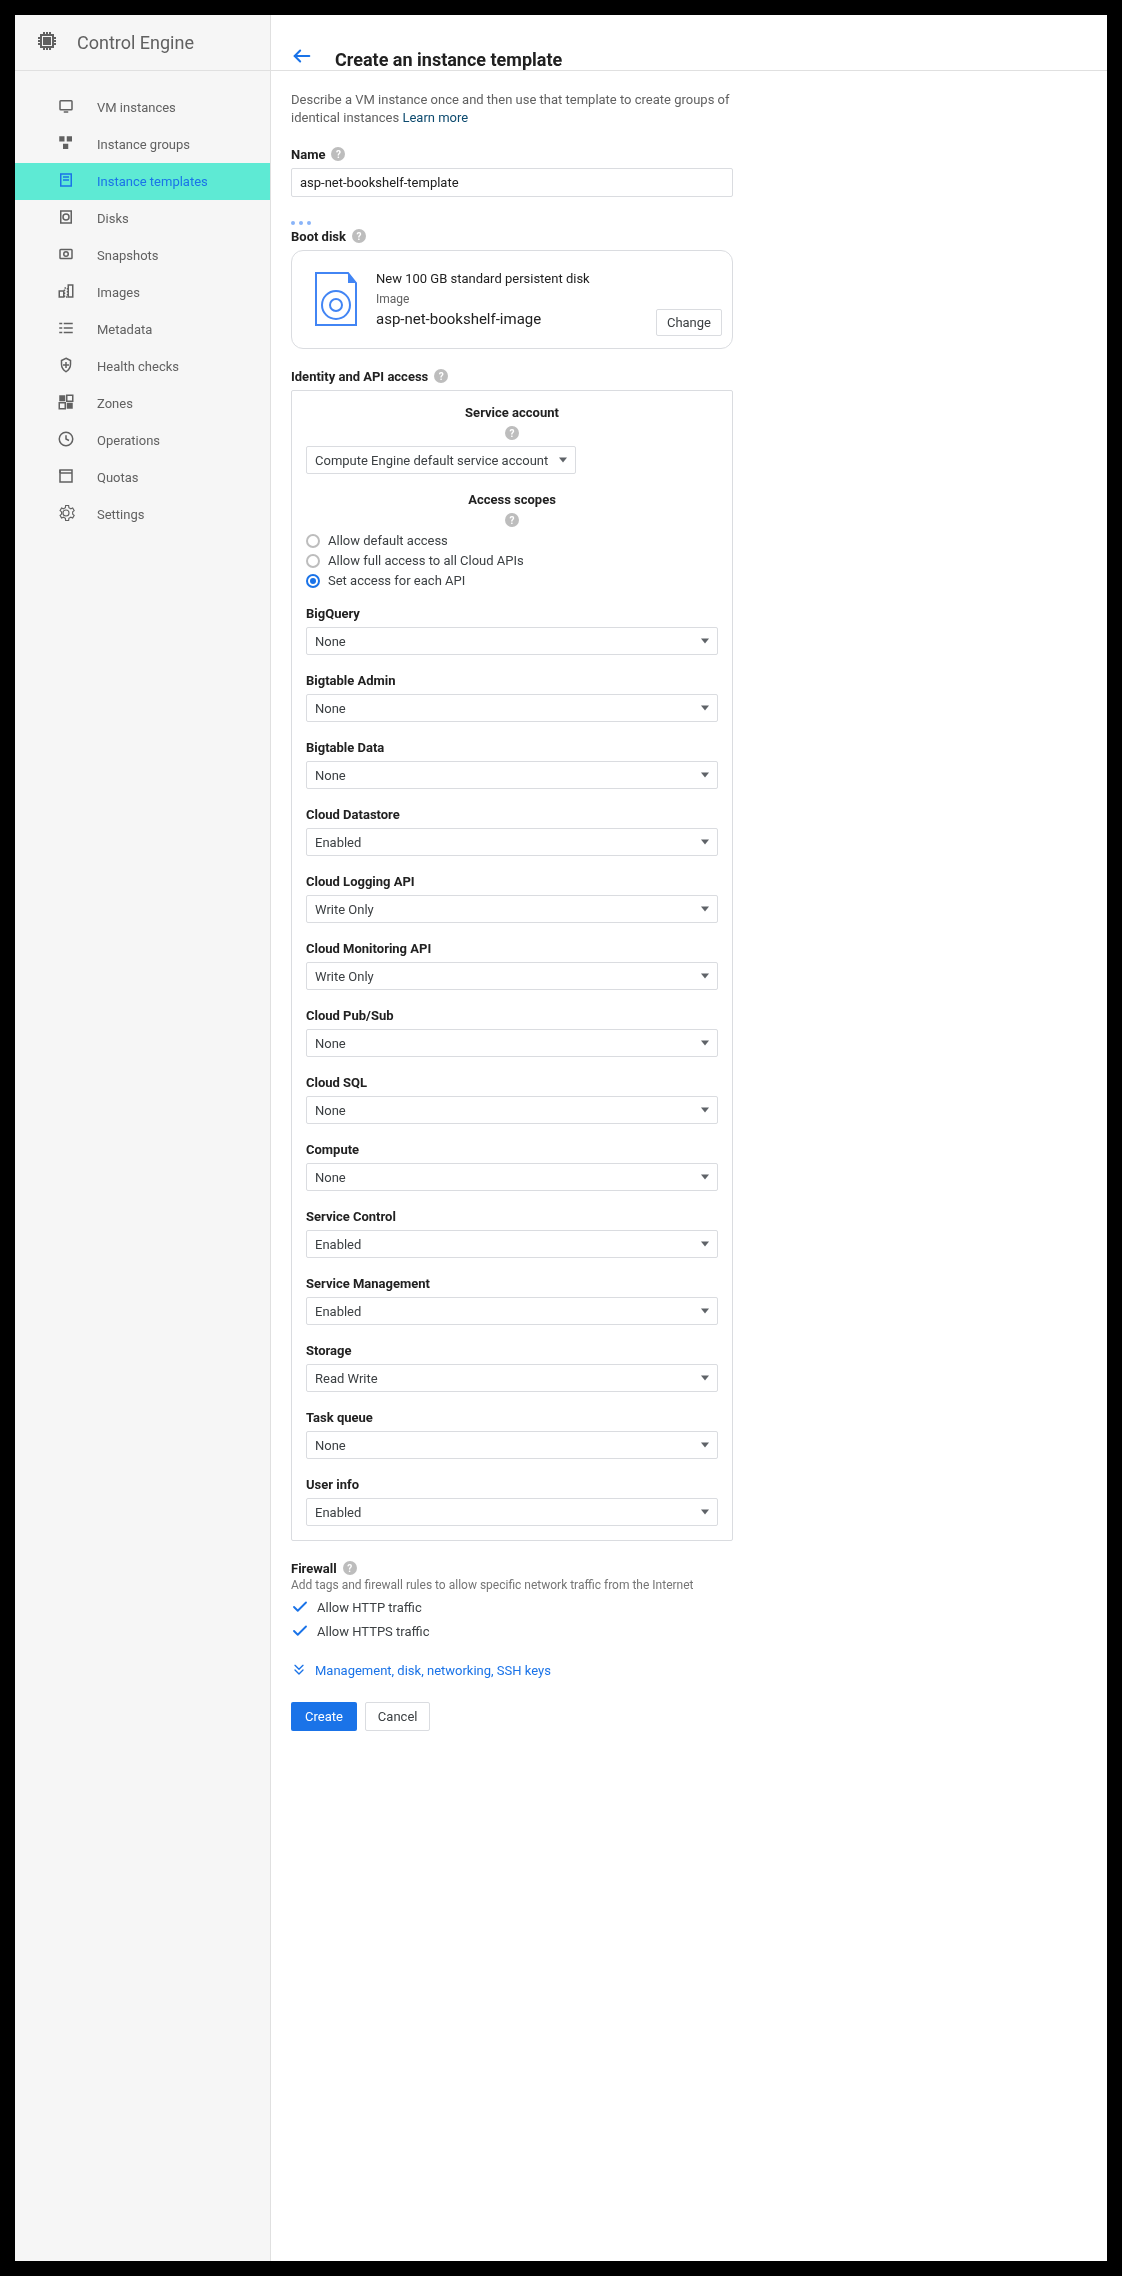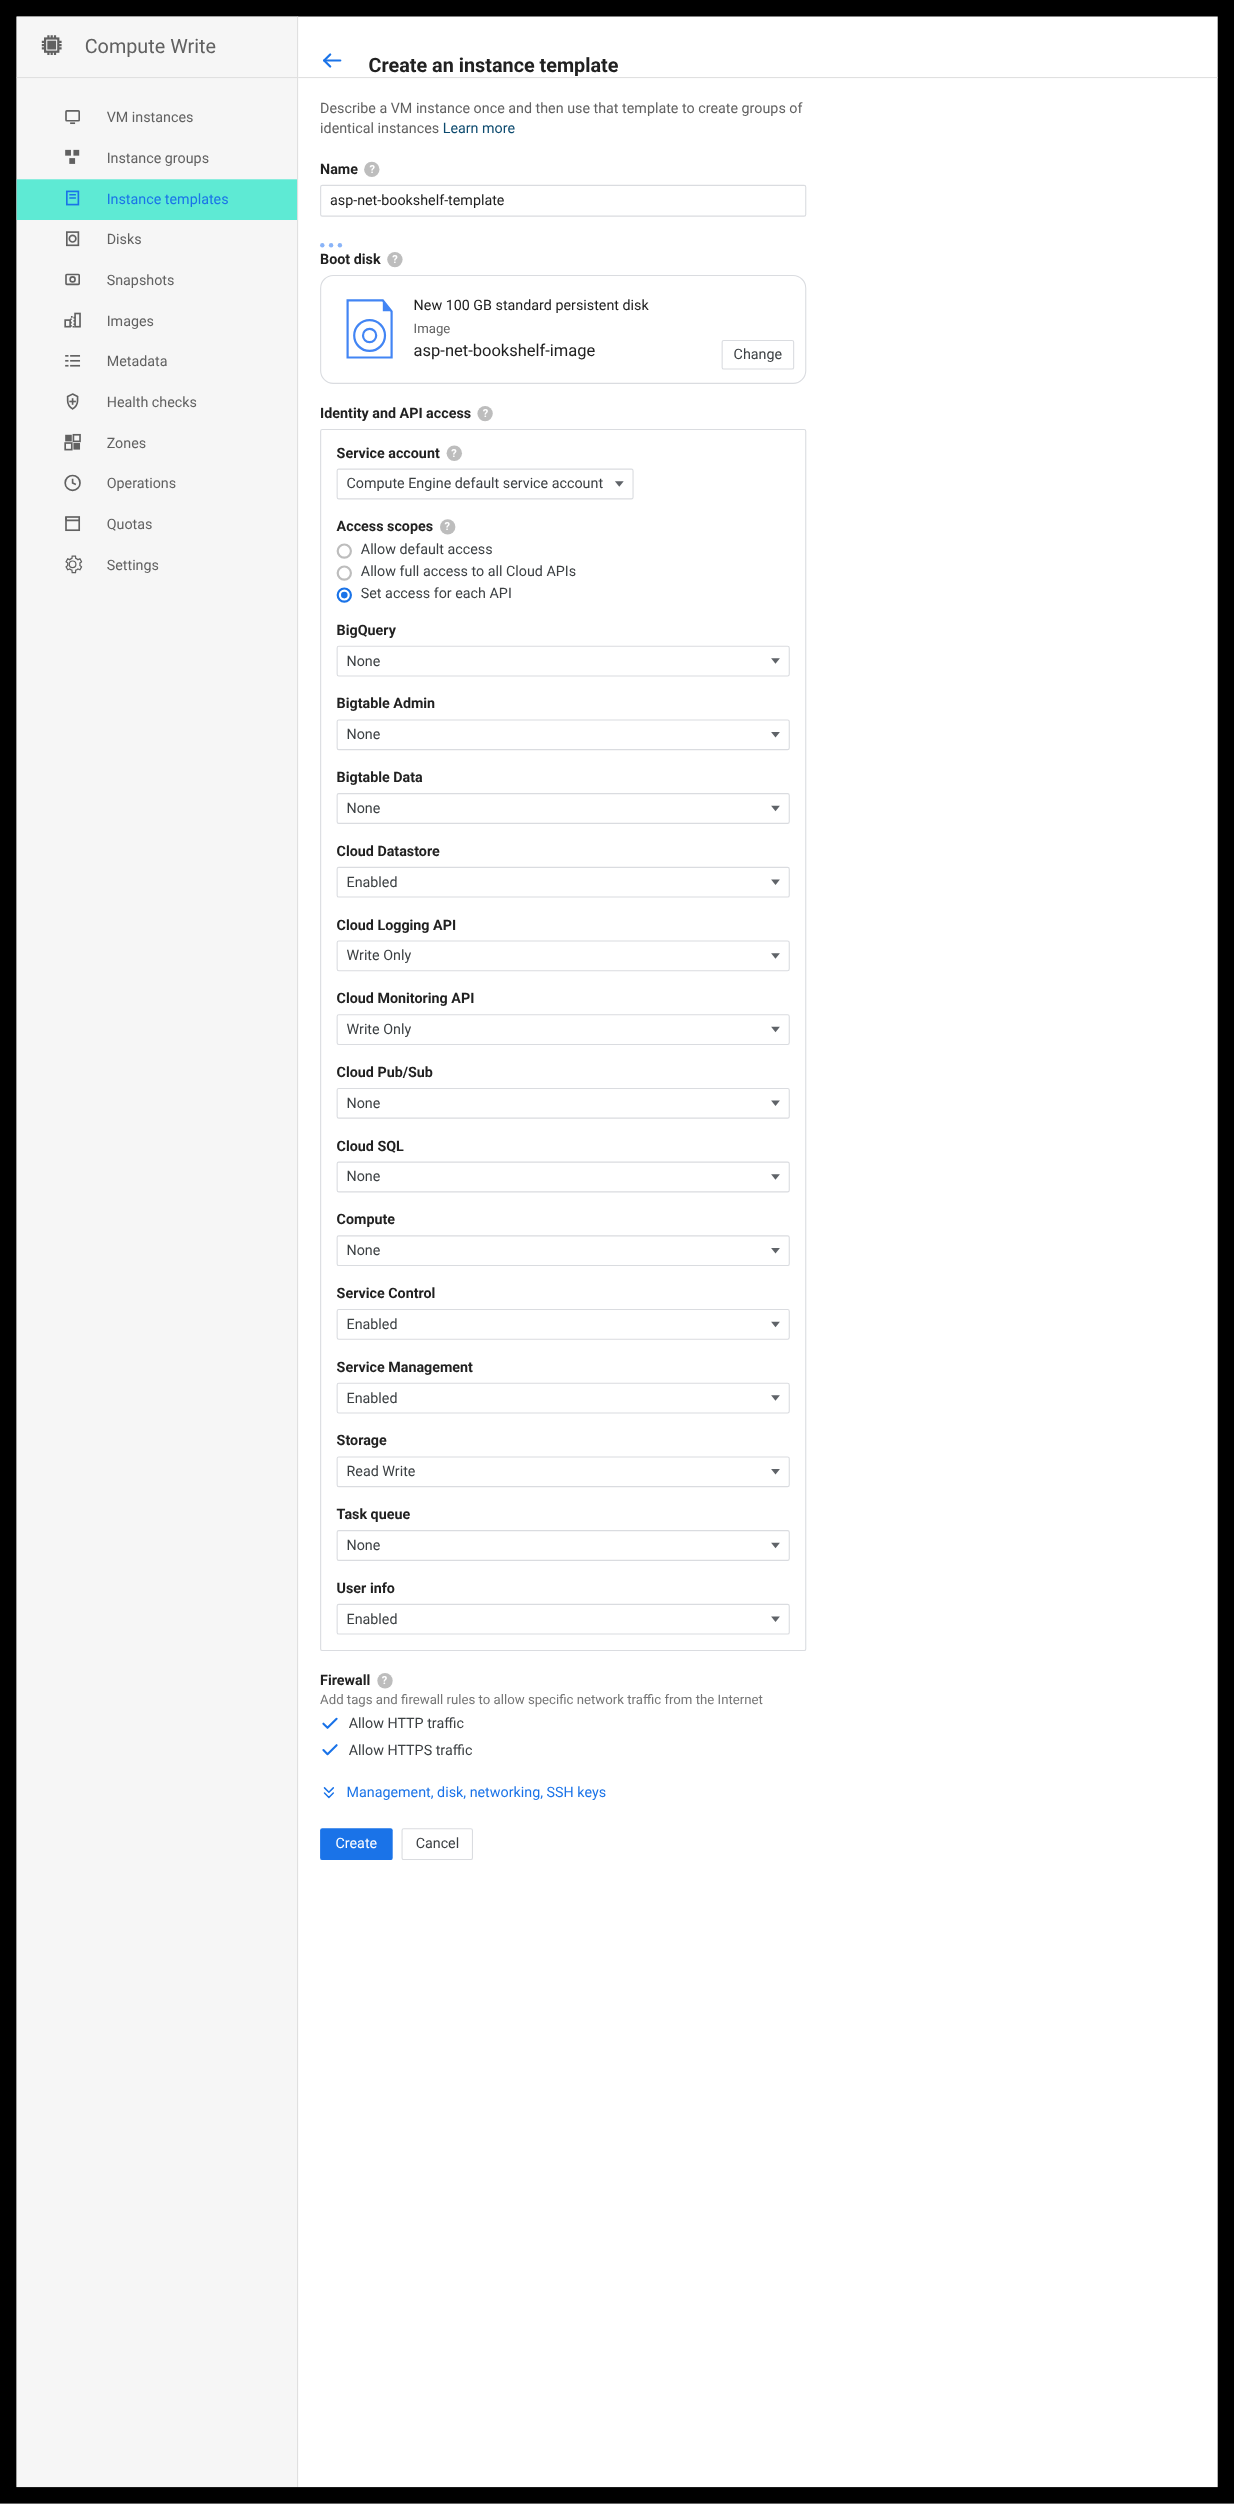--- a/index.html
+++ b/index.html
@@ -90,21 +90,21 @@
   .change-btn {
     border: 1px solid #dadce0; background: #fff; padding: 5px 10px;
     font-size: 13px; border-radius: 2px; cursor: pointer; color: #3c4043;
     position: absolute; right: 10px; bottom: 12px; font-family: inherit;
   }
   
   .panel {
     border: 1px solid #dadce0; border-radius: 2px; margin-top: 6px;
     max-width: 442px; padding: 14px;
   }
-  .sub-label { font-size: 13px; font-weight: 700; display: flex; gap: 6px; }
+  .sub-label { font-size: 13px; font-weight: 700; display: flex; align-items: center; gap: 6px; flex-direction: column; }
   .select-wrap {
     position: relative; margin-top: 6px; display: inline-block;
   }
   .select-inline {
     border: 1px solid #dadce0; border-radius: 2px; height: 28px;
     padding: 0 26px 0 8px; font-size: 13px; color: #3c4043; background: #fff;
     appearance: none; cursor: pointer; min-width: 250px; font-family: inherit;
   }
   .select-full {
     border: 1px solid #dadce0; border-radius: 2px; height: 28px;
@@ -164,21 +164,21 @@
             <line x1="12" y1="18" x2="12" y2="21"></line>
             <line x1="15" y1="18" x2="15" y2="21"></line>
             <line x1="3" y1="9" x2="6" y2="9"></line>
             <line x1="3" y1="12" x2="6" y2="12"></line>
             <line x1="3" y1="15" x2="6" y2="15"></line>
             <line x1="18" y1="9" x2="21" y2="9"></line>
             <line x1="18" y1="12" x2="21" y2="12"></line>
             <line x1="18" y1="15" x2="21" y2="15"></line>
           </svg>
       </span>
-      <span class="sidebar-title">Compute Write</span>
+      <span class="sidebar-title">Control Engine</span>
     </div>
     <nav class="nav" id="nav">
         <div class="nav-item">
           <span><svg viewBox="0 0 24 24" fill="currentColor">
               <rect x="4" y="5" width="16" height="12" rx="1" fill="none" stroke="currentColor" stroke-width="2"></rect>
               <rect x="9" y="19" width="6" height="2"></rect>
             </svg></span>
           <span>VM instances</span>
         </div>
         <div class="nav-item">

